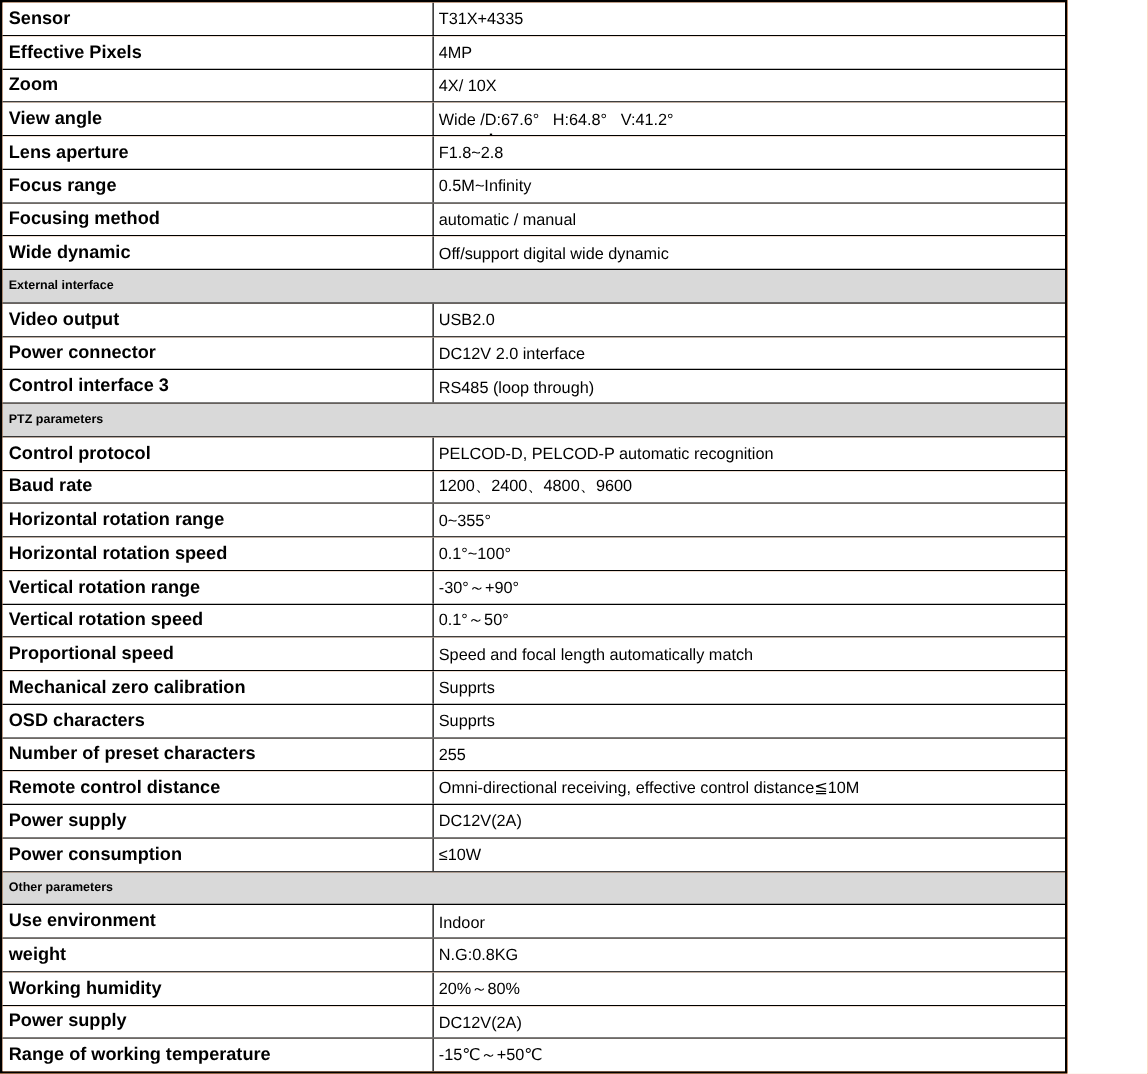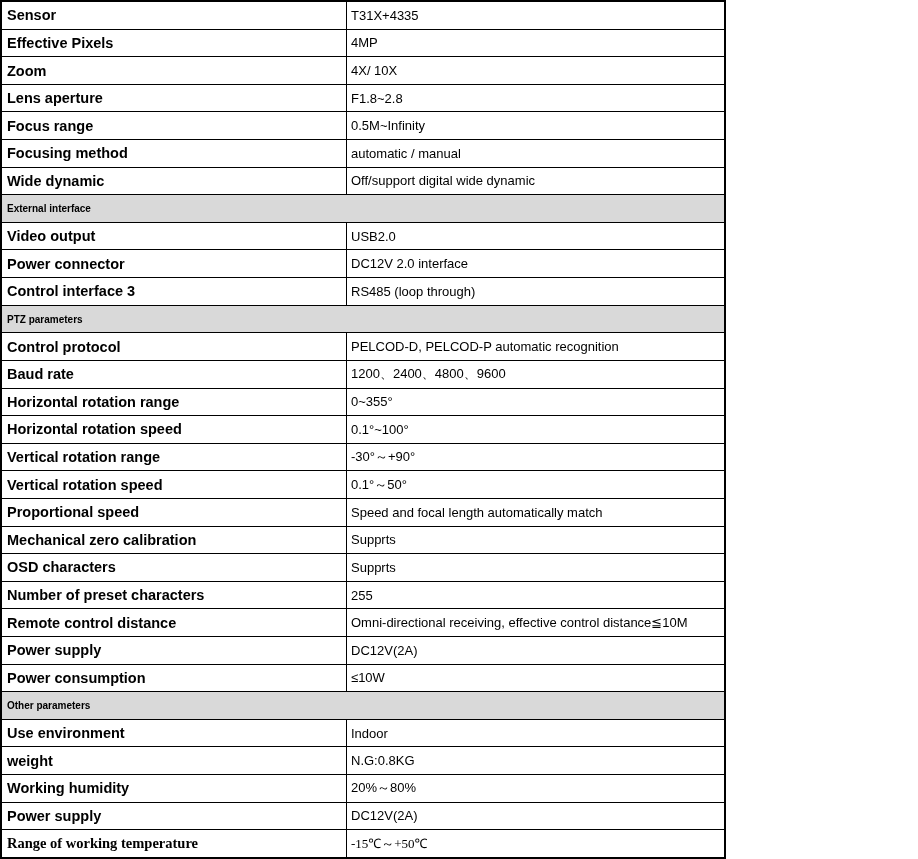--- a/index.html
+++ b/index.html
@@ -3,21 +3,21 @@
 <meta charset="utf-8">
 <style>
   html, body {
     margin: 0;
     padding: 0;
     background: #ffffff;
     font-family: "Liberation Sans", "DejaVu Sans", sans-serif;
   }
   .page {
     position: relative;
-    width: 726px;
+    width: 854px;
     height: 859px;
     background: #f97316;
     overflow: hidden;
   }
   .spec-table {
     position: absolute;
     inset: 0;
     box-sizing: border-box;
     border: 2px solid var(--border-color, #000);
     display: flex;
@@ -26,21 +26,21 @@
   }
   .trow {
     flex: 1 1 0;
     display: flex;
     align-items: center;
     border-bottom: 1.5px solid var(--border-color, #000);
     position: relative;
     background: #ffffff;
     overflow: hidden;
   }
-  .trow:last-child { border-bottom: none; font-family: Liberation Serif, serif; }
+  .trow:last-child { border-bottom: none; }
   .trow.section {
     background: var(--section-bg, #d9d9d9);
   }
   .cell {
     box-sizing: border-box;
     height: 100%;
     display: flex;
     align-items: center;
     overflow: hidden;
   }
@@ -83,20 +83,25 @@
       </div>
       <div class="trow">
         <div class="cell label">Effective Pixels</div>
         <div class="cell value">4MP</div>
       </div>
       <div class="trow">
         <div class="cell label">Zoom</div>
         <div class="cell value">4X/ 10X</div>
       </div>
       <div class="trow">
+        <div class="cell label">View angle</div>
+        <div class="cell value">Wide /D:67.6°   H:64.8°   V:41.2°</div>
+        <span class="fragment">.</span>
+      </div>
+      <div class="trow">
         <div class="cell label">Lens aperture</div>
         <div class="cell value">F1.8~2.8</div>
       </div>
       <div class="trow">
         <div class="cell label">Focus range</div>
         <div class="cell value">0.5M~Infinity</div>
       </div>
       <div class="trow">
         <div class="cell label">Focusing method</div>
         <div class="cell value">automatic / manual</div>

